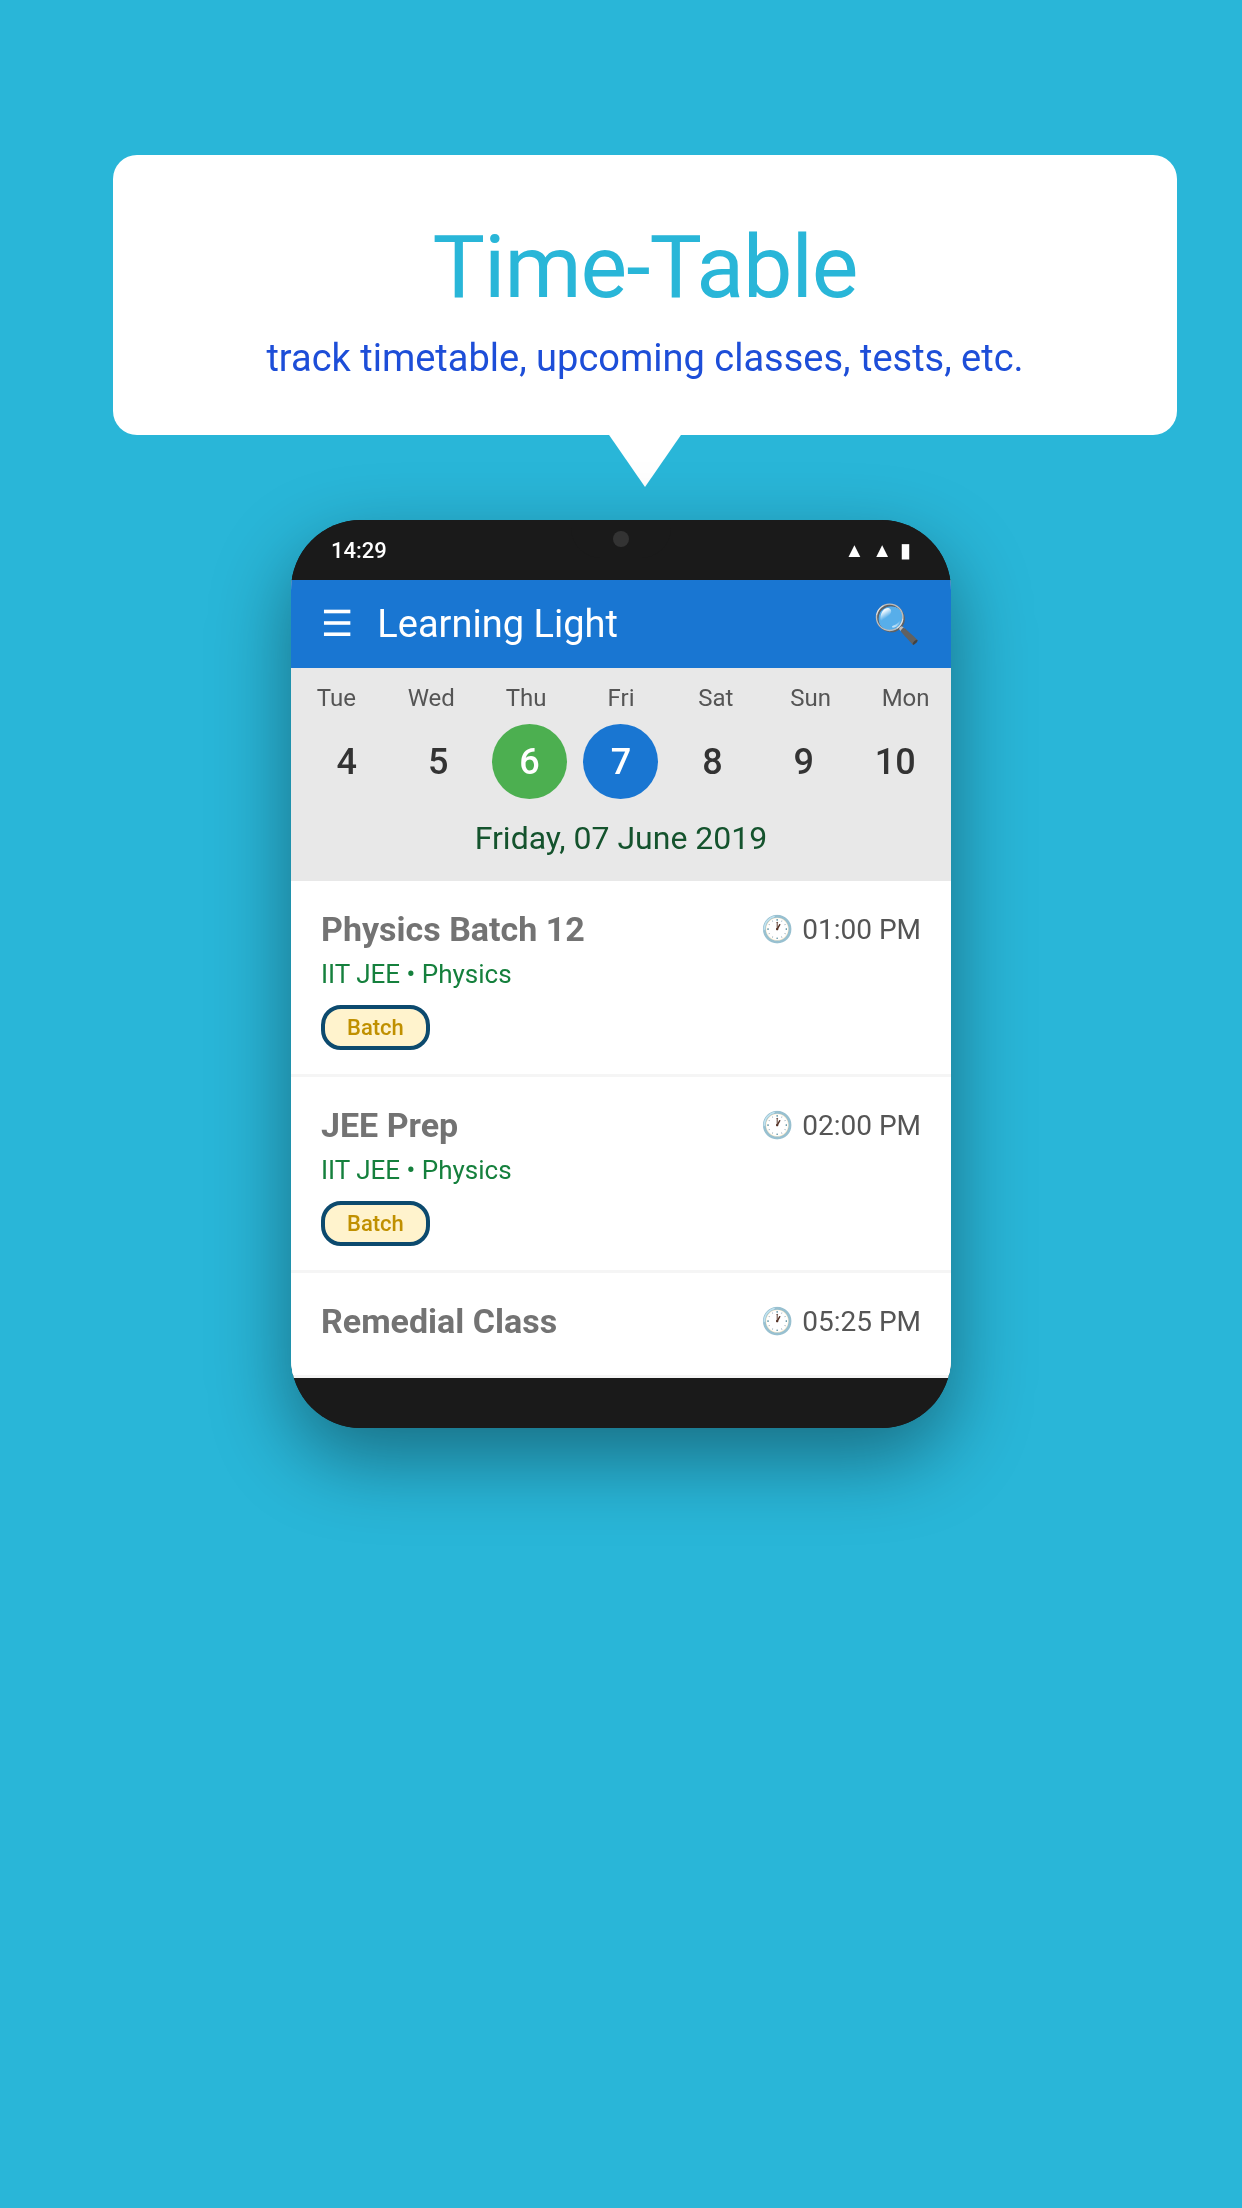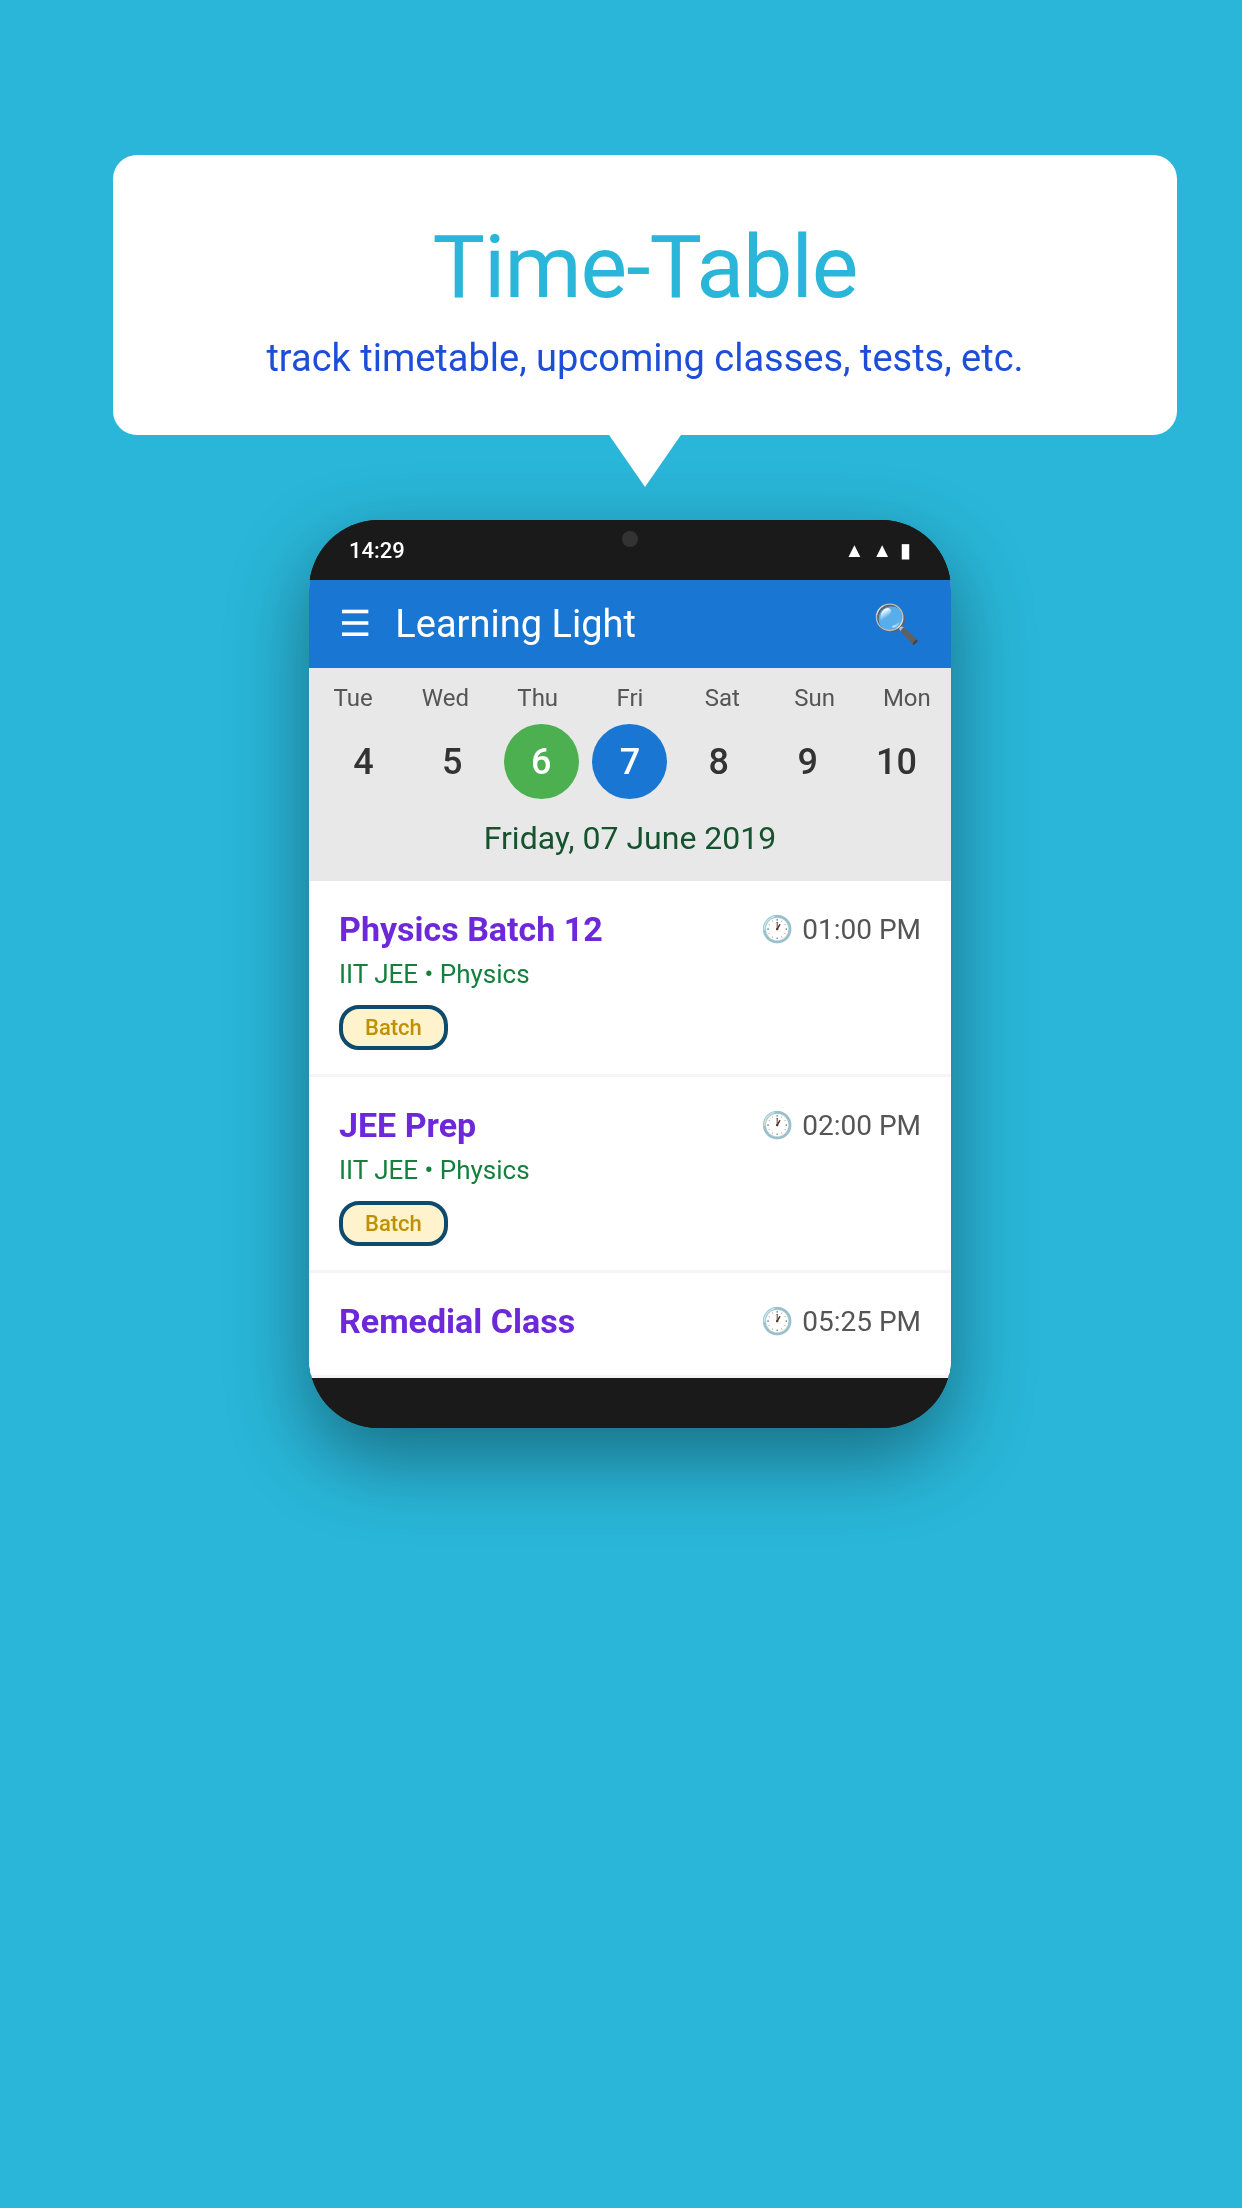--- a/index.html
+++ b/index.html
@@ -67,21 +67,20 @@
       width: 660px;
     }
 
     .phone-frame {
       background: #1a1a1a;
       border-radius: 70px;
       padding: 0;
       position: relative;
       box-shadow: 0 30px 80px rgba(0,0,0,0.4);
       overflow: hidden;
-      margin-left: 18px;
     }
 
     
     .phone-top-bezel {
       background: #1a1a1a;
       height: 60px;
       position: relative;
       display: flex;
       align-items: center;
       justify-content: space-between;
@@ -234,21 +233,21 @@
     .item-header {
       display: flex;
       justify-content: space-between;
       align-items: center;
       margin-bottom: 10px;
     }
 
     .item-title {
       font-size: 34px;
       font-weight: 700;
-      color: #6d28d9;
+      color: #737373;
     }
 
     .item-time {
       display: flex;
       align-items: center;
       gap: 8px;
       font-size: 28px;
       color: #555;
     }
 

